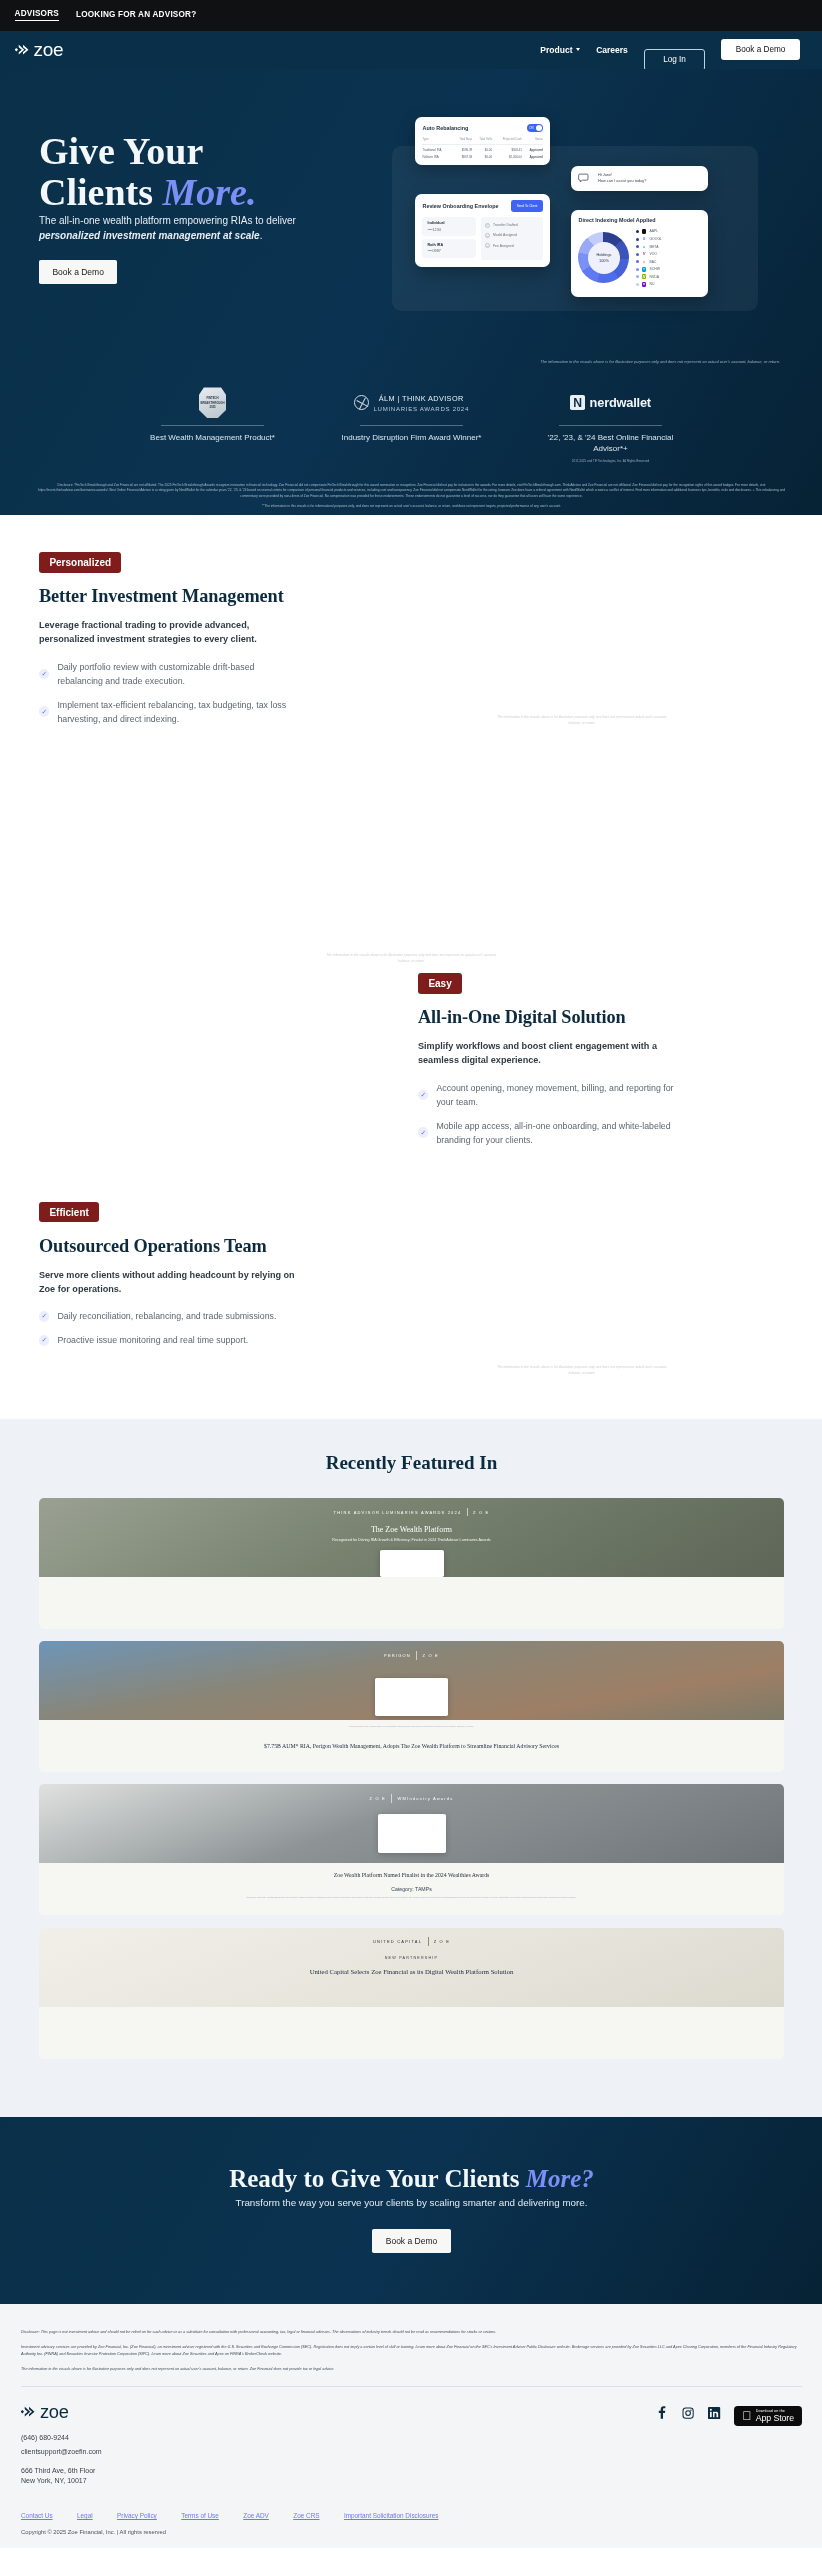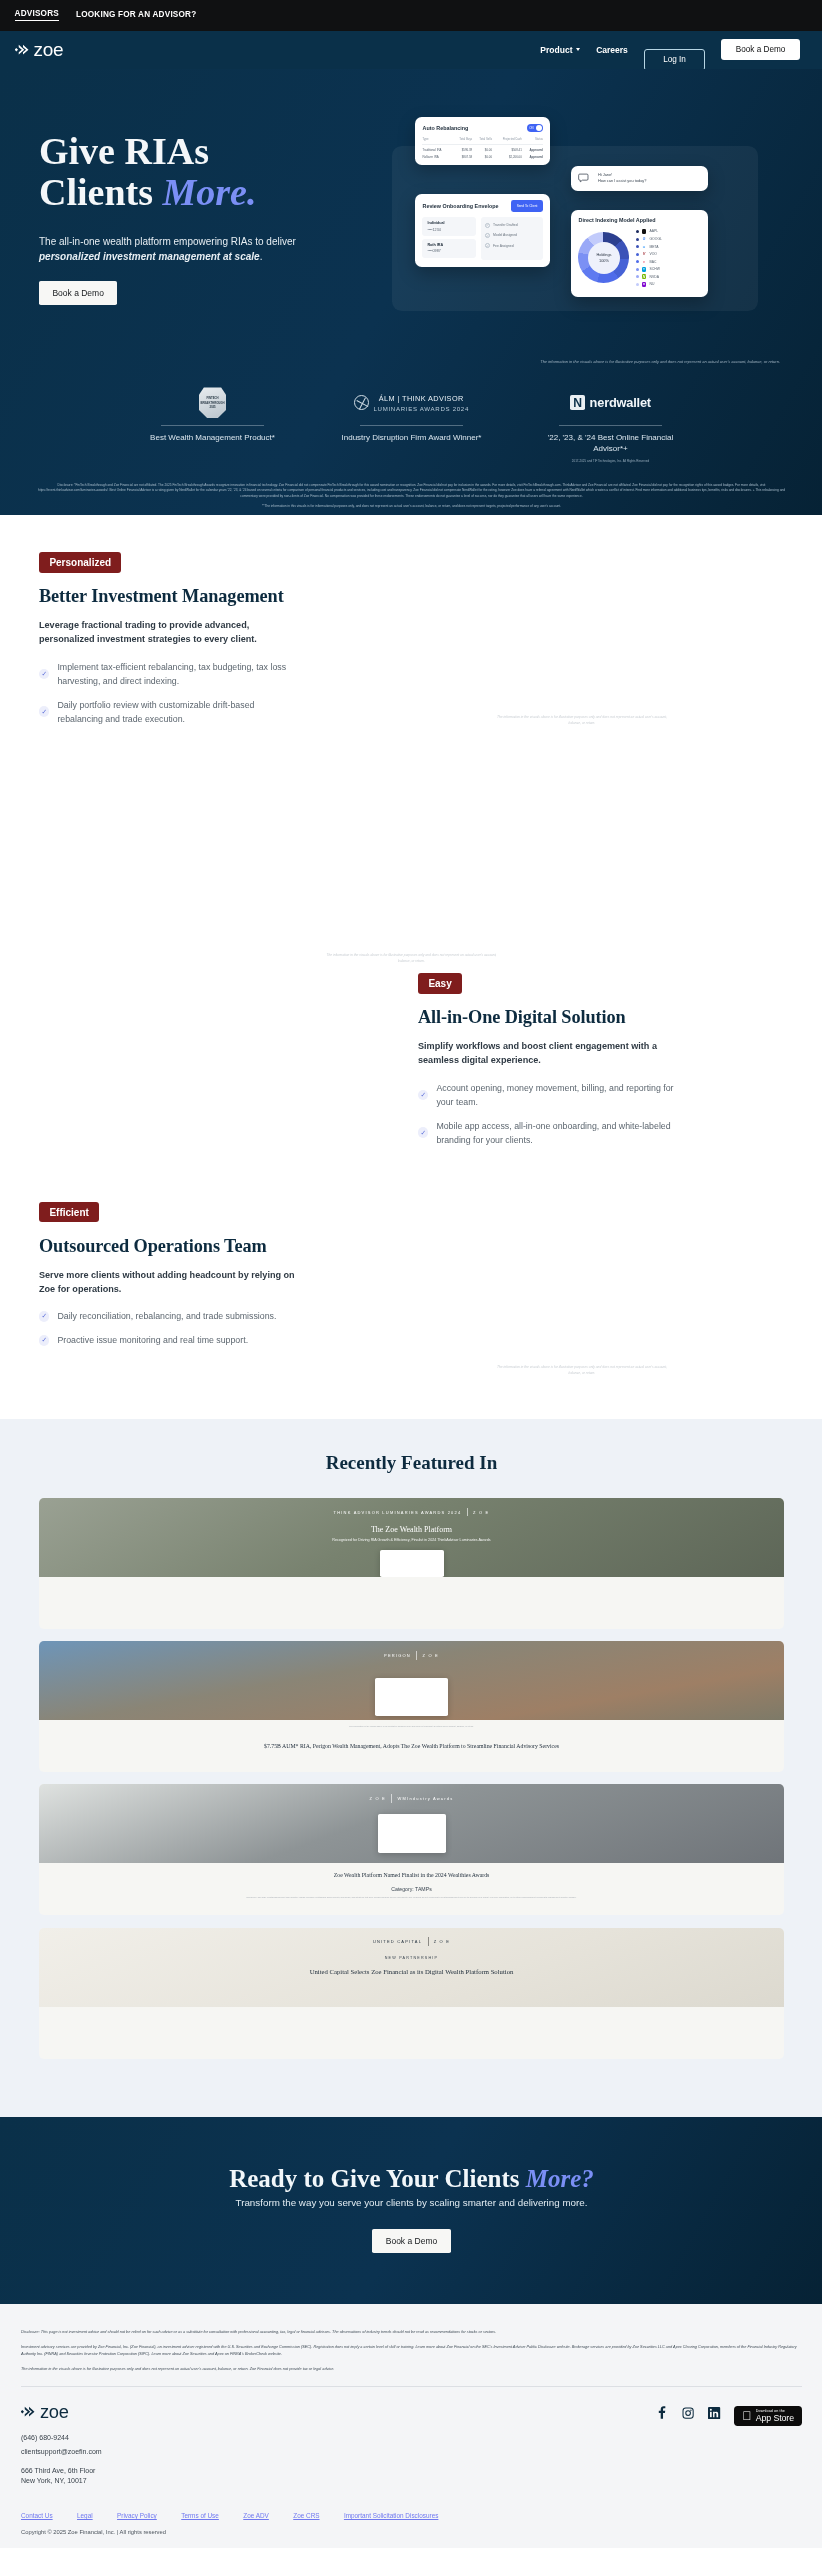--- a/index.html
+++ b/index.html
@@ -76,21 +76,21 @@
     overflow: hidden;
   }
   .hero-inner { display: flex; padding: 0 39px; gap: 12.2px; align-items: flex-start; }
   .hero-left { width: 341px; padding-top: 28px; }
   .hero-h1 {
     font-family: "Liberation Serif", serif;
     font-size: 38px; line-height: 1.08; color: #f4f7f9; font-weight: 700;
   }
   .hero-h1 .more { color: #7b8ff5; font-style: italic; }
   .hero-sub {
-    margin-top: 21px; font-size: 10px; line-height: 1.55; color: #e7eef3;
+    font-size: 10px; line-height: 1.55; color: #e7eef3;
     max-width: 293px;
   }
   .hero-sub b { font-style: italic; font-weight: 700; }
   .hero-cta { margin-top: 16px; }
   .btn-hero {
     background: #f7f7f5; color: #16191c; border: none; border-radius: 1.8px;
     font-size: 8.5px; padding: 7.3px 13.4px; cursor: pointer;
     font-family: "Liberation Sans", sans-serif;
   }
 
@@ -330,21 +330,21 @@
     <a href="#" class="nav-link">Careers</a>
     <button class="btn-outline">Log In</button>
     <button class="btn-white">Book a Demo</button>
   </div>
 </div>
 
 <section class="hero">
   <div class="hero-inner">
     <div class="hero-left">
       <h1 class="hero-h1">
-        <span>Give RIAs</span><br>
+        <span>Give Your</span><br>
         <span>Clients </span><span class="more">More.</span>
       </h1>
       <p class="hero-sub">
         <span>The all-in-one wealth platform empowering RIAs to deliver </span><b>personalized investment management at scale</b><span>.</span>
       </p>
       <div class="hero-cta">
         <button class="btn-hero">Book a Demo</button>
       </div>
     </div>
 
@@ -536,25 +536,25 @@
 <section class="features">
 
   <div class="feat-row" style="min-height:183px;">
     <div class="feat-col">
       <span class="pill">Personalized</span>
       <h2 class="feat-h2">Better Investment Management</h2>
       <p class="feat-lead">Leverage fractional trading to provide advanced, personalized investment strategies to every client.</p>
       <div class="bullets">
         <div class="bullet">
             <span class="ckbox">✓</span>
-            <p>Implement tax-efficient rebalancing, tax budgeting, tax loss harvesting, and direct indexing.</p>
+            <p>Daily portfolio review with customizable drift-based rebalancing and trade execution.</p>
           </div>
         <div class="bullet">
             <span class="ckbox">✓</span>
-            <p>Daily portfolio review with customizable drift-based rebalancing and trade execution.</p>
+            <p>Implement tax-efficient rebalancing, tax budgeting, tax loss harvesting, and direct indexing.</p>
           </div>
       </div>
     </div>
     <div class="feat-art">
       <div class="art-note">The information in the visuals above is for illustrative purposes only and does not represent an actual user's account, balance, or return.</div>
     </div>
   </div>
 
   <div class="feat-row" style="min-height:201px;margin-top:55px;flex-direction:column;">
     <div class="feat-art">

